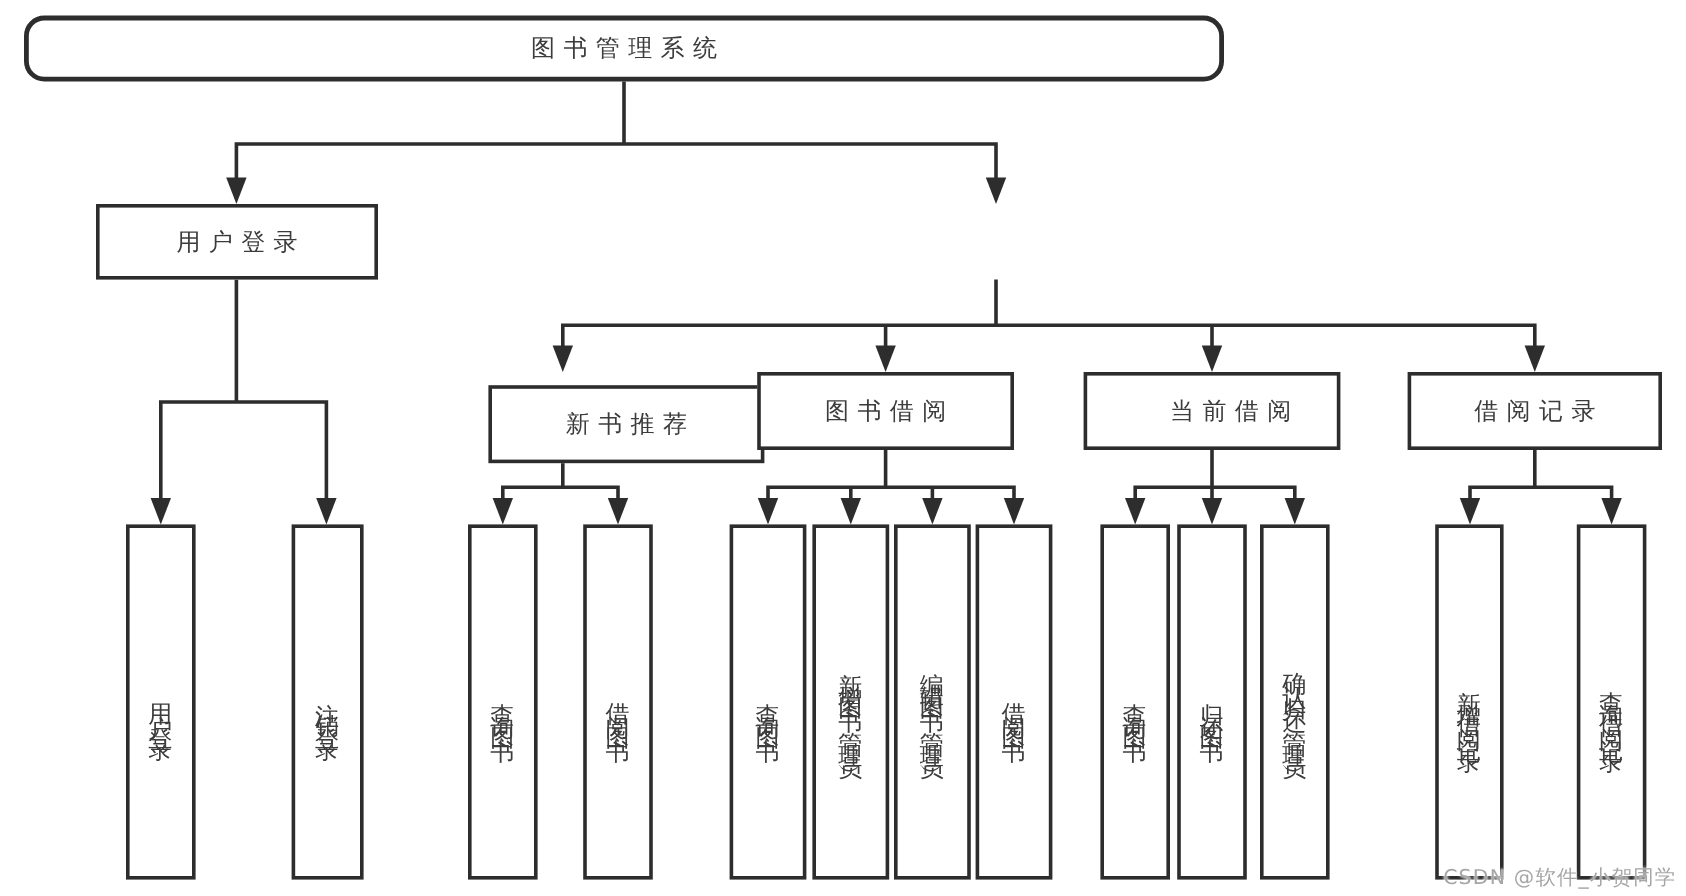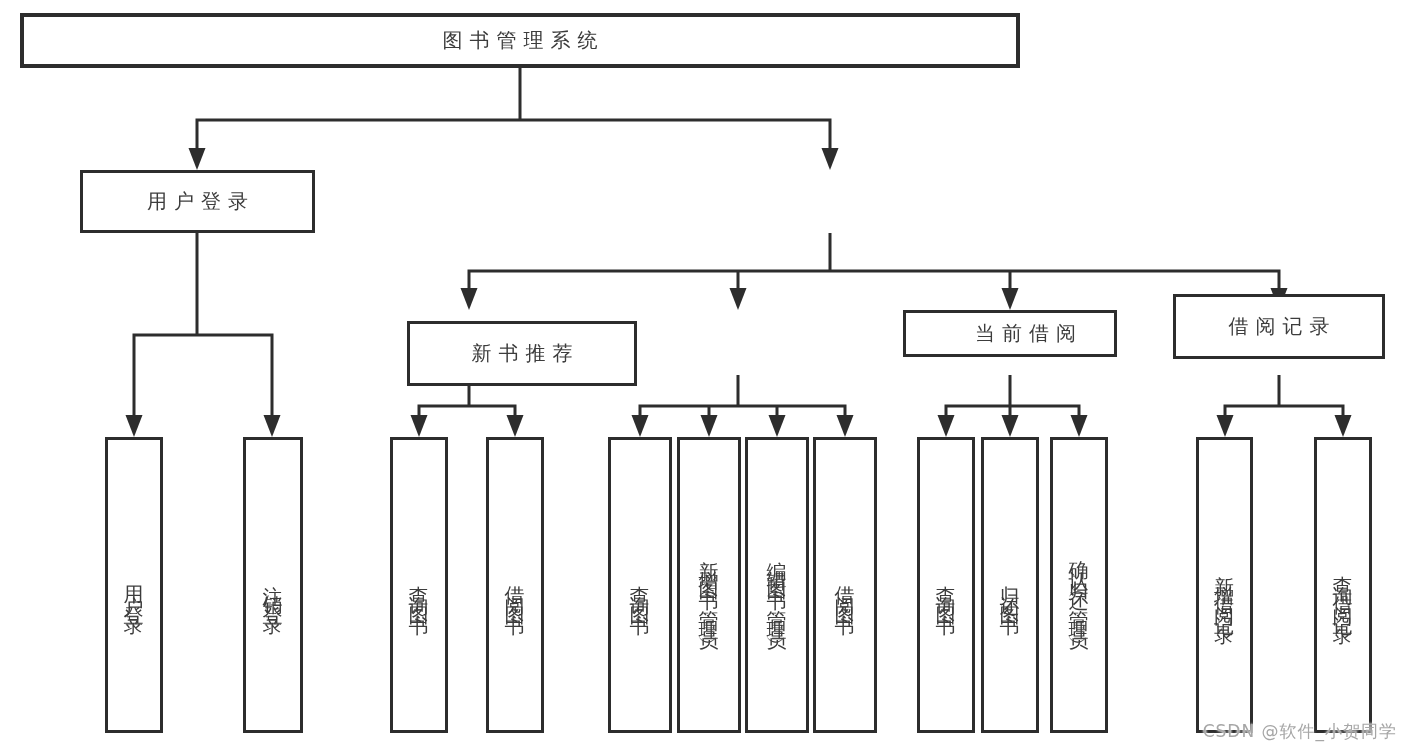--- a/index.html
+++ b/index.html
@@ -19,21 +19,21 @@
   }
   .node {
     position: absolute;
     background: #ffffff;
     border: 3px solid #2d2d2d;
     display: flex;
     align-items: center;
     justify-content: center;
     color: #3c3c3c;
   }
-  .root-node { border-width: 4px; }
+  .root-node { border-width: 4px; border-radius: 17px; }
   .hnode span {
     font-size: 20px;
     letter-spacing: 7px;
     margin-right: -7px;
     white-space: nowrap;
   }
   .vnode span {
     writing-mode: vertical-lr;
     text-orientation: mixed;
     font-size: 20px;
@@ -102,24 +102,27 @@
     <span>图书管理系统</span>
   </div>
 
   <div class="node hnode" style="left:80px;top:170px;width:235px;height:63px;">
     <span>用户登录</span>
   </div>
 
   <div class="node hnode" style="left:360px;top:321px;width:230px;height:65px;margin-left:47px;">
     <span>新书推荐</span>
   </div>
-  <div class="node hnode" style="left:903px;top:310px;width:214px;height:47px;padding-left:31px;">
+  <div class="node hnode" style="left:631px;top:310px;width:214px;height:65px;">
+    <span>图书借阅</span>
+  </div>
+  <div class="node hnode" style="left:903px;top:310px;width:214px;height:65px;padding-left:31px;">
     <span>当前借阅</span>
   </div>
-  <div class="node hnode" style="left:1173px;top:294px;width:212px;height:65px;">
+  <div class="node hnode" style="left:1173px;top:310px;width:212px;height:65px;">
     <span>借阅记录</span>
   </div>
 
   <div class="node vnode" style="left:105px;top:437px;width:58px;height:296px;">
     <span>用户登录</span>
   </div>
   <div class="node vnode" style="left:243px;top:437px;width:60px;height:296px;">
     <span>注销登录</span>
   </div>
 

